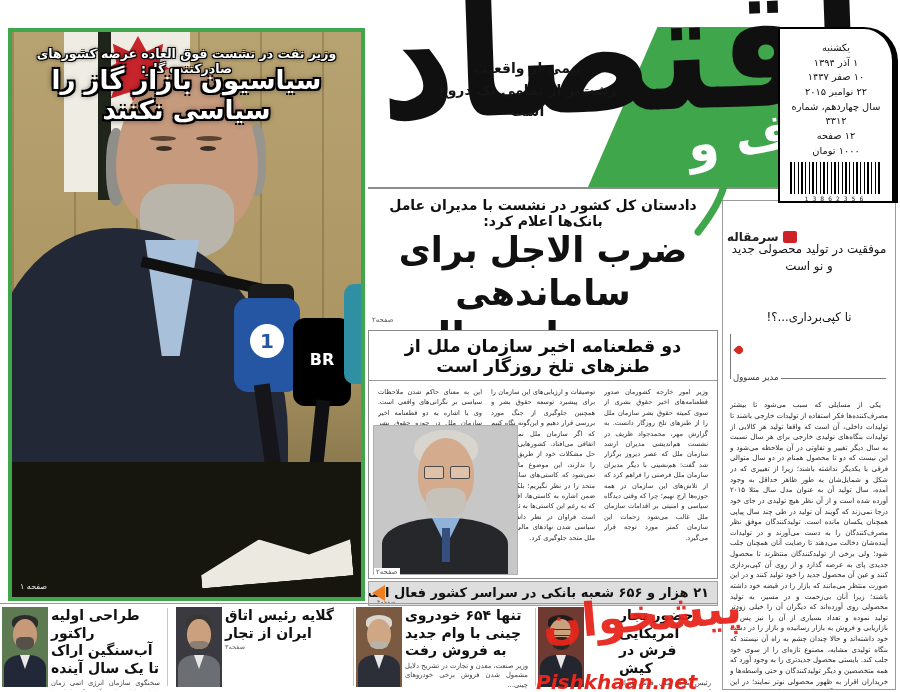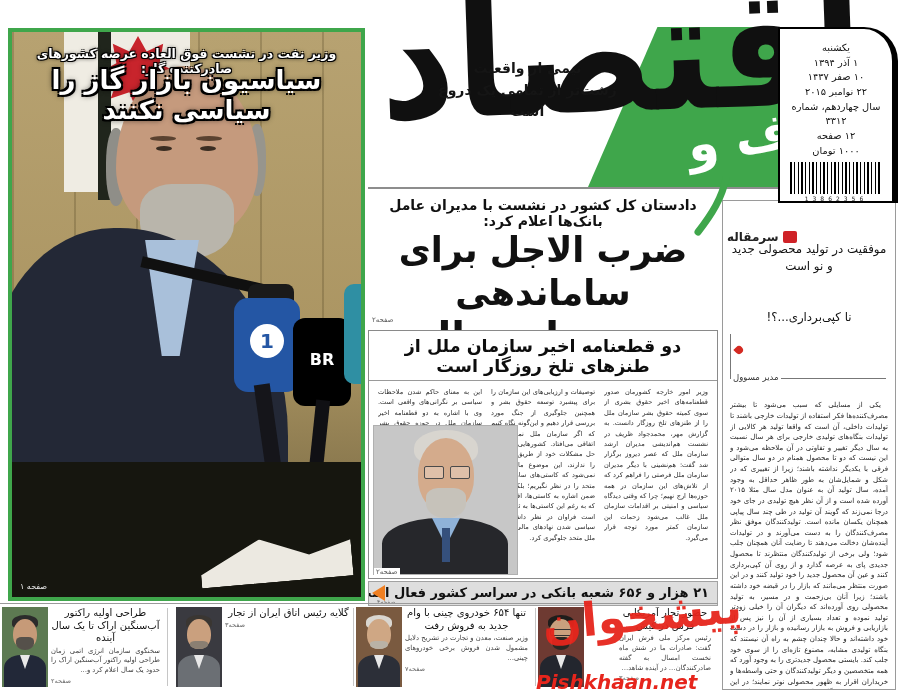--- a/index.html
+++ b/index.html
@@ -118,21 +118,21 @@
   #byline{position:absolute;left:0px;bottom:-4px;font-size:8.5px;color:#333;background:#fff;padding:0 2px;}
   #ed-body{font-size:7px;line-height:1.52;text-align:justify;color:#1c1c1c;height:368px;overflow:hidden;
         margin-top:21px;text-indent:7px;}
 
   
   #row-rule{left:0;top:603px;width:718px;height:1px;background:#9a9a9a;}
   .divider{top:608px;width:1px;height:78px;background:#c6c6c6;}
   .teaser{top:607px;height:83px;display:flex;direction:ltr;}
   .t-photo{width:46px;height:80px;position:relative;overflow:hidden;flex:none;}
   .t-text{flex:1;direction:rtl;padding:0 5px 0 3px;overflow:hidden;}
-  .t-headline{font-size:10px;font-weight:normal;line-height:1.25;color:#111;text-align:center;}
+  .t-headline{font-size:14px;font-weight:bold;line-height:1.25;color:#111;text-align:left;}
   .t-body{font-size:6.8px;color:#3c3c3c;line-height:1.45;text-align:justify;margin-top:2px;}
   .t-pageref{font-size:6.5px;color:#666;text-align:left;margin-top:1px;}
   .ph-head{position:absolute;left:50%;transform:translateX(-50%);top:12px;width:24px;height:30px;border-radius:50% 50% 46% 46%;}
   .ph-hair{position:absolute;left:50%;transform:translateX(-50%);top:8px;width:26px;height:14px;border-radius:50% 50% 30% 30%;}
   .ph-beard{position:absolute;left:50%;transform:translateX(-50%);top:30px;width:18px;height:13px;border-radius:30% 30% 50% 50%;}
   .ph-body{position:absolute;left:50%;transform:translateX(-50%);bottom:0;width:42px;height:32px;border-radius:40% 40% 0 0;}
   .ph-shirt{position:absolute;left:50%;transform:translateX(-50%);bottom:18px;width:10px;height:14px;background:#e8e8e8;
         clip-path:polygon(0 0,100% 0,50% 100%);}
   .ph-glasses{position:absolute;left:50%;transform:translateX(-50%);top:22px;width:20px;height:5px;border:1px solid #333;border-radius:2px;}
   .pA .t-photo{background:#5d7a52;} .pA .ph-head{background:#c69a78;} .pA .ph-hair{background:#2b2b2b;}

